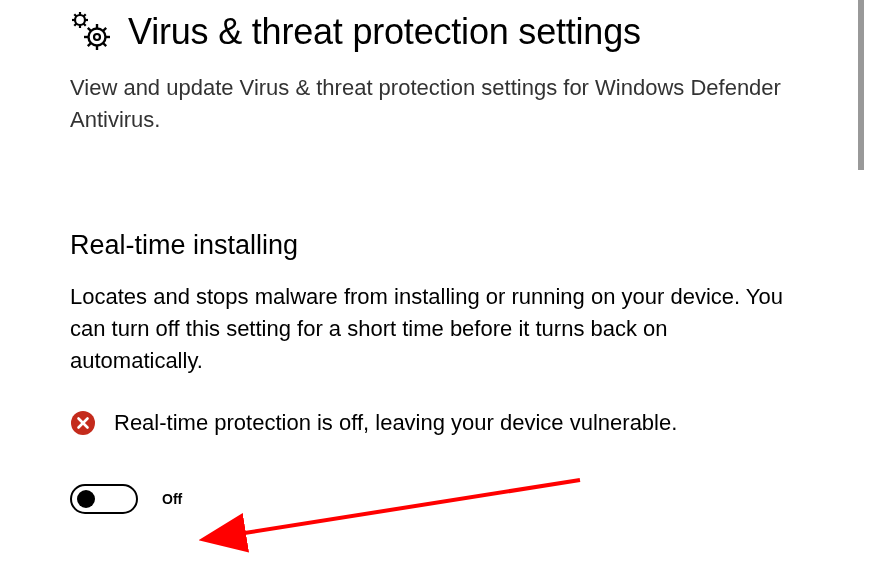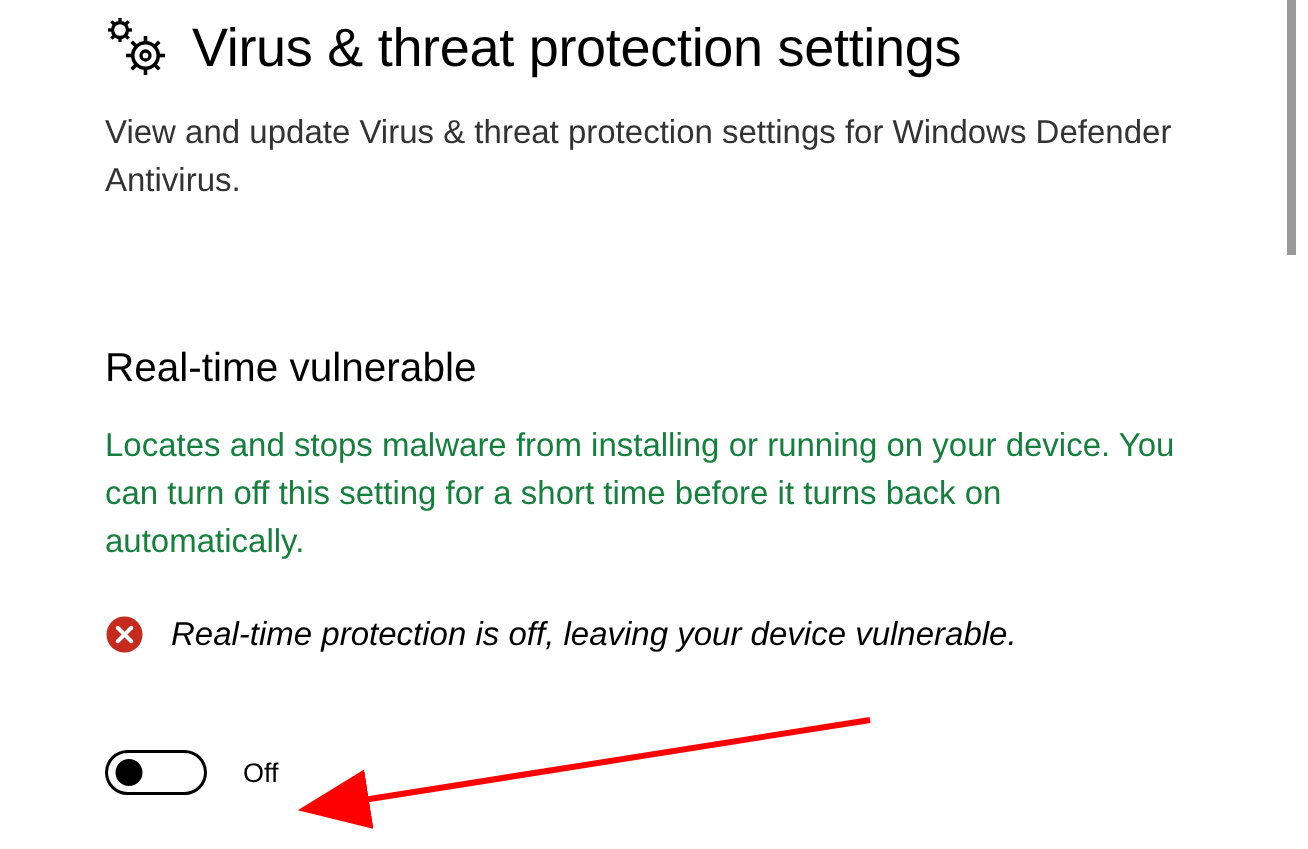--- a/index.html
+++ b/index.html
@@ -57,30 +57,29 @@
       font-weight: 400;
     }
     .section-title {
       font-size: 27px;
       font-weight: 400;
       color: #000;
       margin-bottom: 20px;
     }
     .section-description {
       font-size: 22px;
-      color: #15803d;
+      color: #000000;
       line-height: 1.45;
       margin-bottom: 34px;
       font-weight: 400;
     }
     .warning-row {
       display: flex;
       align-items: flex-end;
-      margin-bottom: 64px;
-      font-style: italic;
+      margin-bottom: 48px;
     }
     .error-icon-wrap {
       width: 26px;
       height: 26px;
       margin-right: 18px;
       flex-shrink: 0;
     }
     .warning-text {
       font-size: 22px;
       color: #000;
@@ -104,23 +103,23 @@
       width: 18px;
       height: 18px;
       background: #000;
       border-radius: 50%;
       position: absolute;
       left: 5px;
       top: 50%;
       transform: translateY(-50%);
     }
     .toggle-label {
-      font-size: 18px;
-      color: #000;
-      font-weight: 400;
+      font-size: 14px;
+      color: #000;
+      font-weight: 700;
     }
     .arrow-annotation {
       position: absolute;
       pointer-events: none;
     }
   </style>
 </head>
 <body>
 
 <div class="container">
@@ -158,21 +157,21 @@
             <line x1="9.2" y1="-9.2" x2="6" y2="-6"></line>
           </g>
         </g>
       </svg>
     </span>
     <h1 class="page-title">Virus &amp; threat protection settings</h1>
   </div>
 
   <p class="page-description">View and update Virus &amp; threat protection settings for Windows Defender Antivirus.</p>
 
-  <h2 class="section-title">Real-time vulnerable</h2>
+  <h2 class="section-title">Real-time installing</h2>
 
   <p class="section-description">Locates and stops malware from installing or running on your device. You can turn off this setting for a short time before it turns back on automatically.</p>
 
   <div class="warning-row">
     <span class="error-icon-wrap">
       <svg width="26" height="26" viewBox="0 0 26 26">
         <circle cx="13" cy="13" r="12" fill="#C42B1C"></circle>
         <line x1="8.5" y1="8.5" x2="17.5" y2="17.5" stroke="#fff" stroke-width="2.6" stroke-linecap="round"></line>
         <line x1="17.5" y1="8.5" x2="8.5" y2="17.5" stroke="#fff" stroke-width="2.6" stroke-linecap="round"></line>
       </svg>

